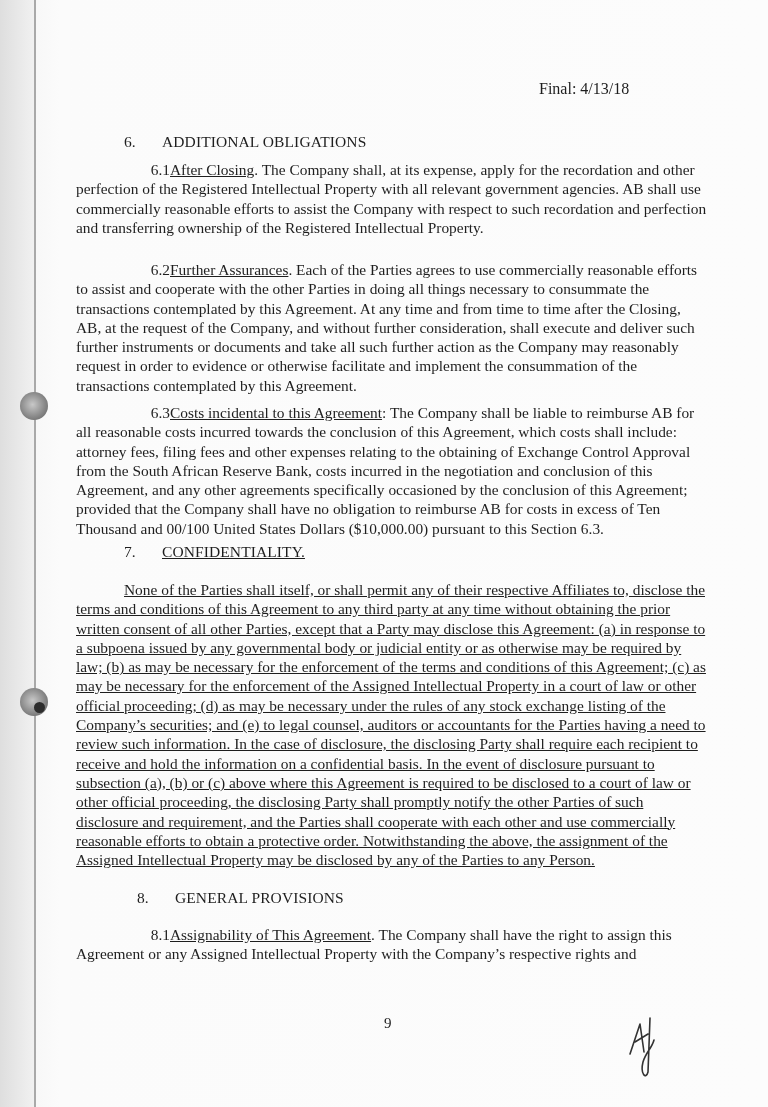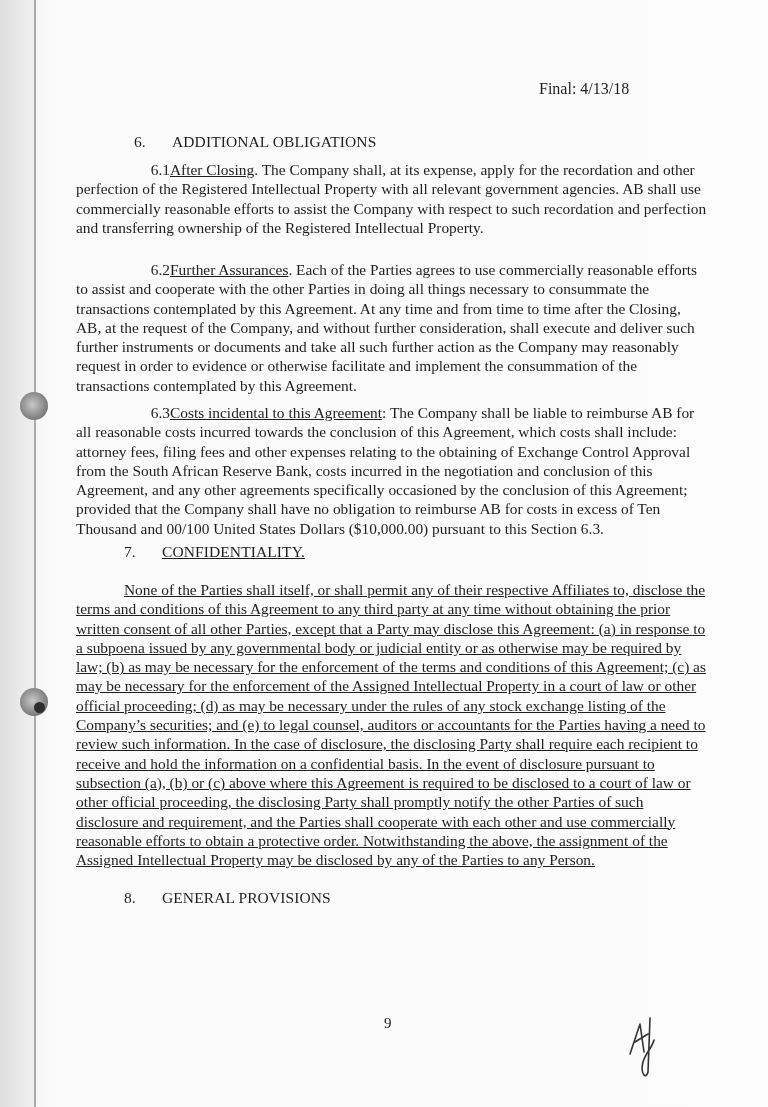--- a/index.html
+++ b/index.html
@@ -52,21 +52,21 @@
 
 <div class="binding-shadow"></div>
 <div class="binding-line"></div>
 <div class="punch-hole h1"></div>
 <div class="punch-hole h2"></div>
 
 <div class="page">
 
   <div class="header-final">Final: 4/13/18</div>
 
-  <div class="heading" style="top:133px;margin-left:10px;">
+  <div class="heading" style="top:133px;">
     <span class="num">6.</span><span>ADDITIONAL OBLIGATIONS</span>
   </div>
 
   <div class="para" style="top:160px;">
     <span class="indent"></span><span class="secnum">6.1</span><span class="u">After Closing</span><span>.</span><span> The Company shall, at its expense, apply for the recordation and other perfection of the Registered Intellectual Property with all relevant government agencies. AB shall use commercially reasonable efforts to assist the Company with respect to such recordation and perfection and transferring ownership of the Registered Intellectual Property.</span>
   </div>
 
   <div class="para" style="top:260px;">
     <span class="indent"></span><span class="secnum">6.2</span><span class="u">Further Assurances</span><span>.</span><span> Each of the Parties agrees to use commercially reasonable efforts to assist and cooperate with the other Parties in doing all things necessary to consummate the transactions contemplated by this Agreement. At any time and from time to time after the Closing, AB, at the request of the Company, and without further consideration, shall execute and deliver such further instruments or documents and take all such further action as the Company may reasonably request in order to evidence or otherwise facilitate and implement the consummation of the transactions contemplated by this Agreement.</span>
   </div>
@@ -76,23 +76,26 @@
   </div>
 
   <div class="heading" style="top:543px;text-decoration:underline;">
     <span class="num">7.</span><span>CONFIDENTIALITY.</span>
   </div>
 
   <div class="para" style="top:580px;text-decoration:underline;">
     <span class="indent"></span><span>None of the Parties shall itself, or shall permit any of their respective Affiliates to, disclose the terms and conditions of this Agreement to any third party at any time without obtaining the prior written consent of all other Parties, except that a Party may disclose this Agreement: (a) in response to a subpoena issued by any governmental body or judicial entity or as otherwise may be required by law; (b) as may be necessary for the enforcement of the terms and conditions of this Agreement; (c) as may be necessary for the enforcement of the Assigned Intellectual Property in a court of law or other official proceeding; (d) as may be necessary under the rules of any stock exchange listing of the Company’s securities; and (e) to legal counsel, auditors or accountants for the Parties having a need to review such information. In the case of disclosure, the disclosing Party shall require each recipient to receive and hold the information on a confidential basis. In the event of disclosure pursuant to subsection (a), (b) or (c) above where this Agreement is required to be disclosed to a court of law or other official proceeding, the disclosing Party shall promptly notify the other Parties of such disclosure and requirement, and the Parties shall cooperate with each other and use commercially reasonable efforts to obtain a protective order. Notwithstanding the above, the assignment of the Assigned Intellectual Property may be disclosed by any of the Parties to any Person.</span>
   </div>
 
-  <div class="heading" style="top:889px;">
+  <div class="heading" style="top:889px;margin-left:13px;">
     <span class="num">8.</span><span>GENERAL PROVISIONS</span>
   </div>
 
+  <div class="para" style="top:925px;">
+    <span class="indent"></span><span class="secnum">8.1</span><span class="u">Assignability of This Agreement</span><span>.</span><span> The Company shall have the right to assign this Agreement or any Assigned Intellectual Property with the Company’s respective rights and</span>
+  </div>
 
   <div class="page-number">9</div>
 
   <svg class="signature" viewBox="0 0 40 70">
     <path d="M4 42 L14 12 L18 40 M9 30 L22 22 M24 6 L22 60 C20 68 14 62 17 50 C20 40 26 36 28 28" fill="none" stroke="#333" stroke-width="1.6" stroke-linecap="round" stroke-linejoin="round"></path>
   </svg>
 </div>
 
 </body></html>

